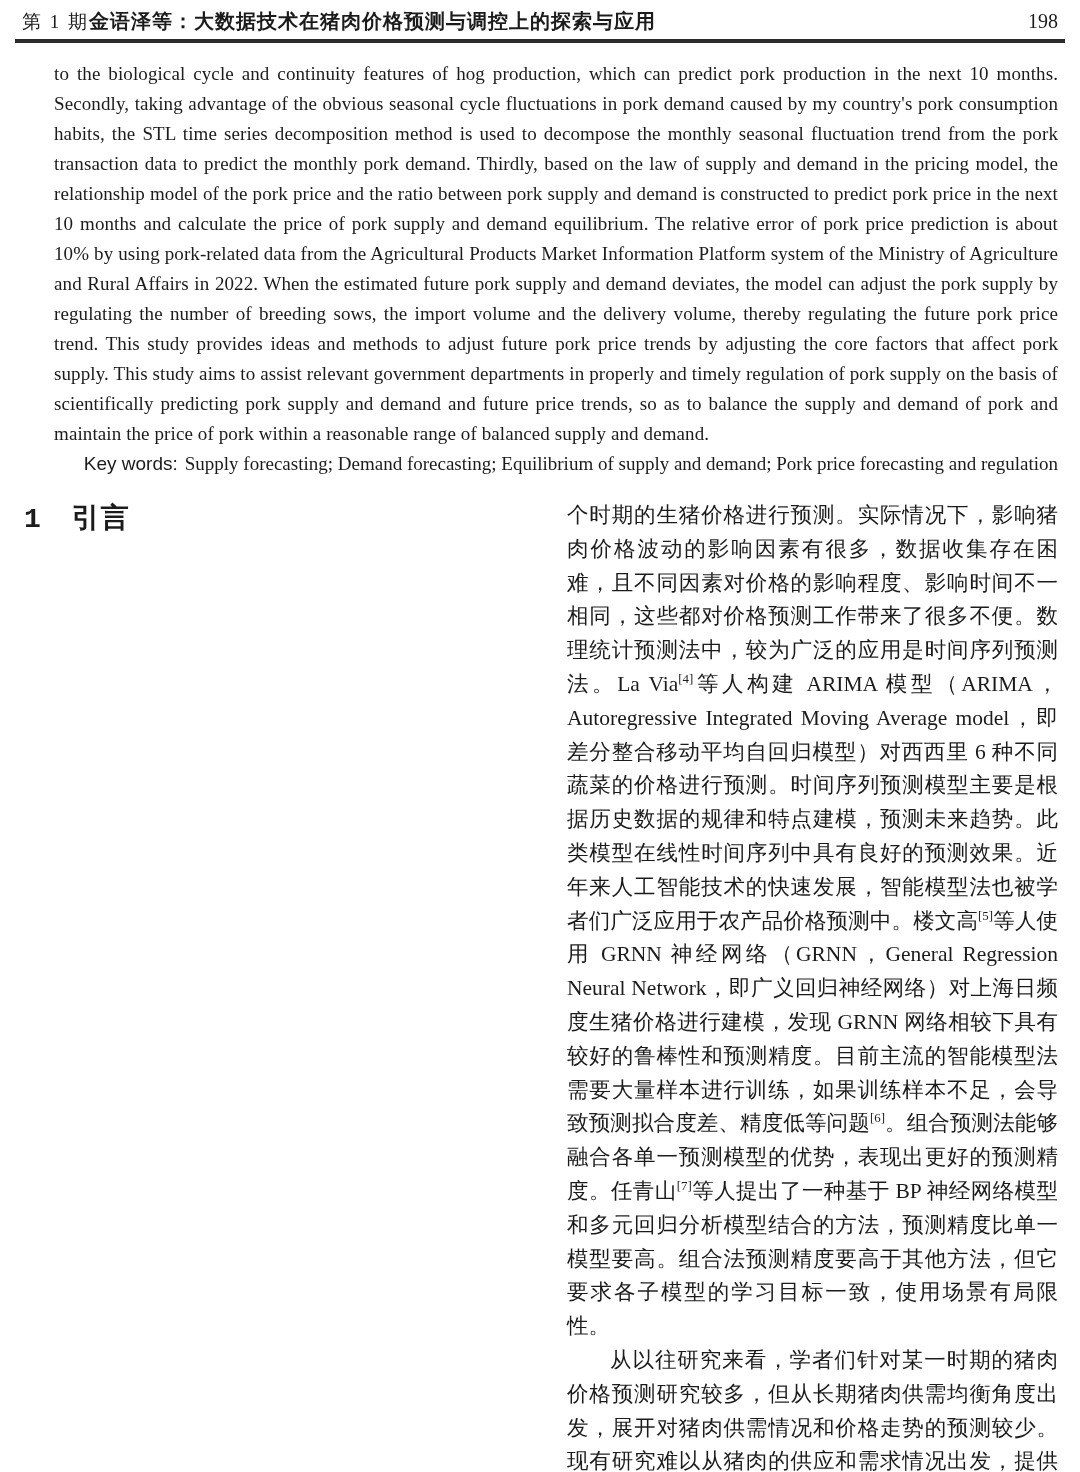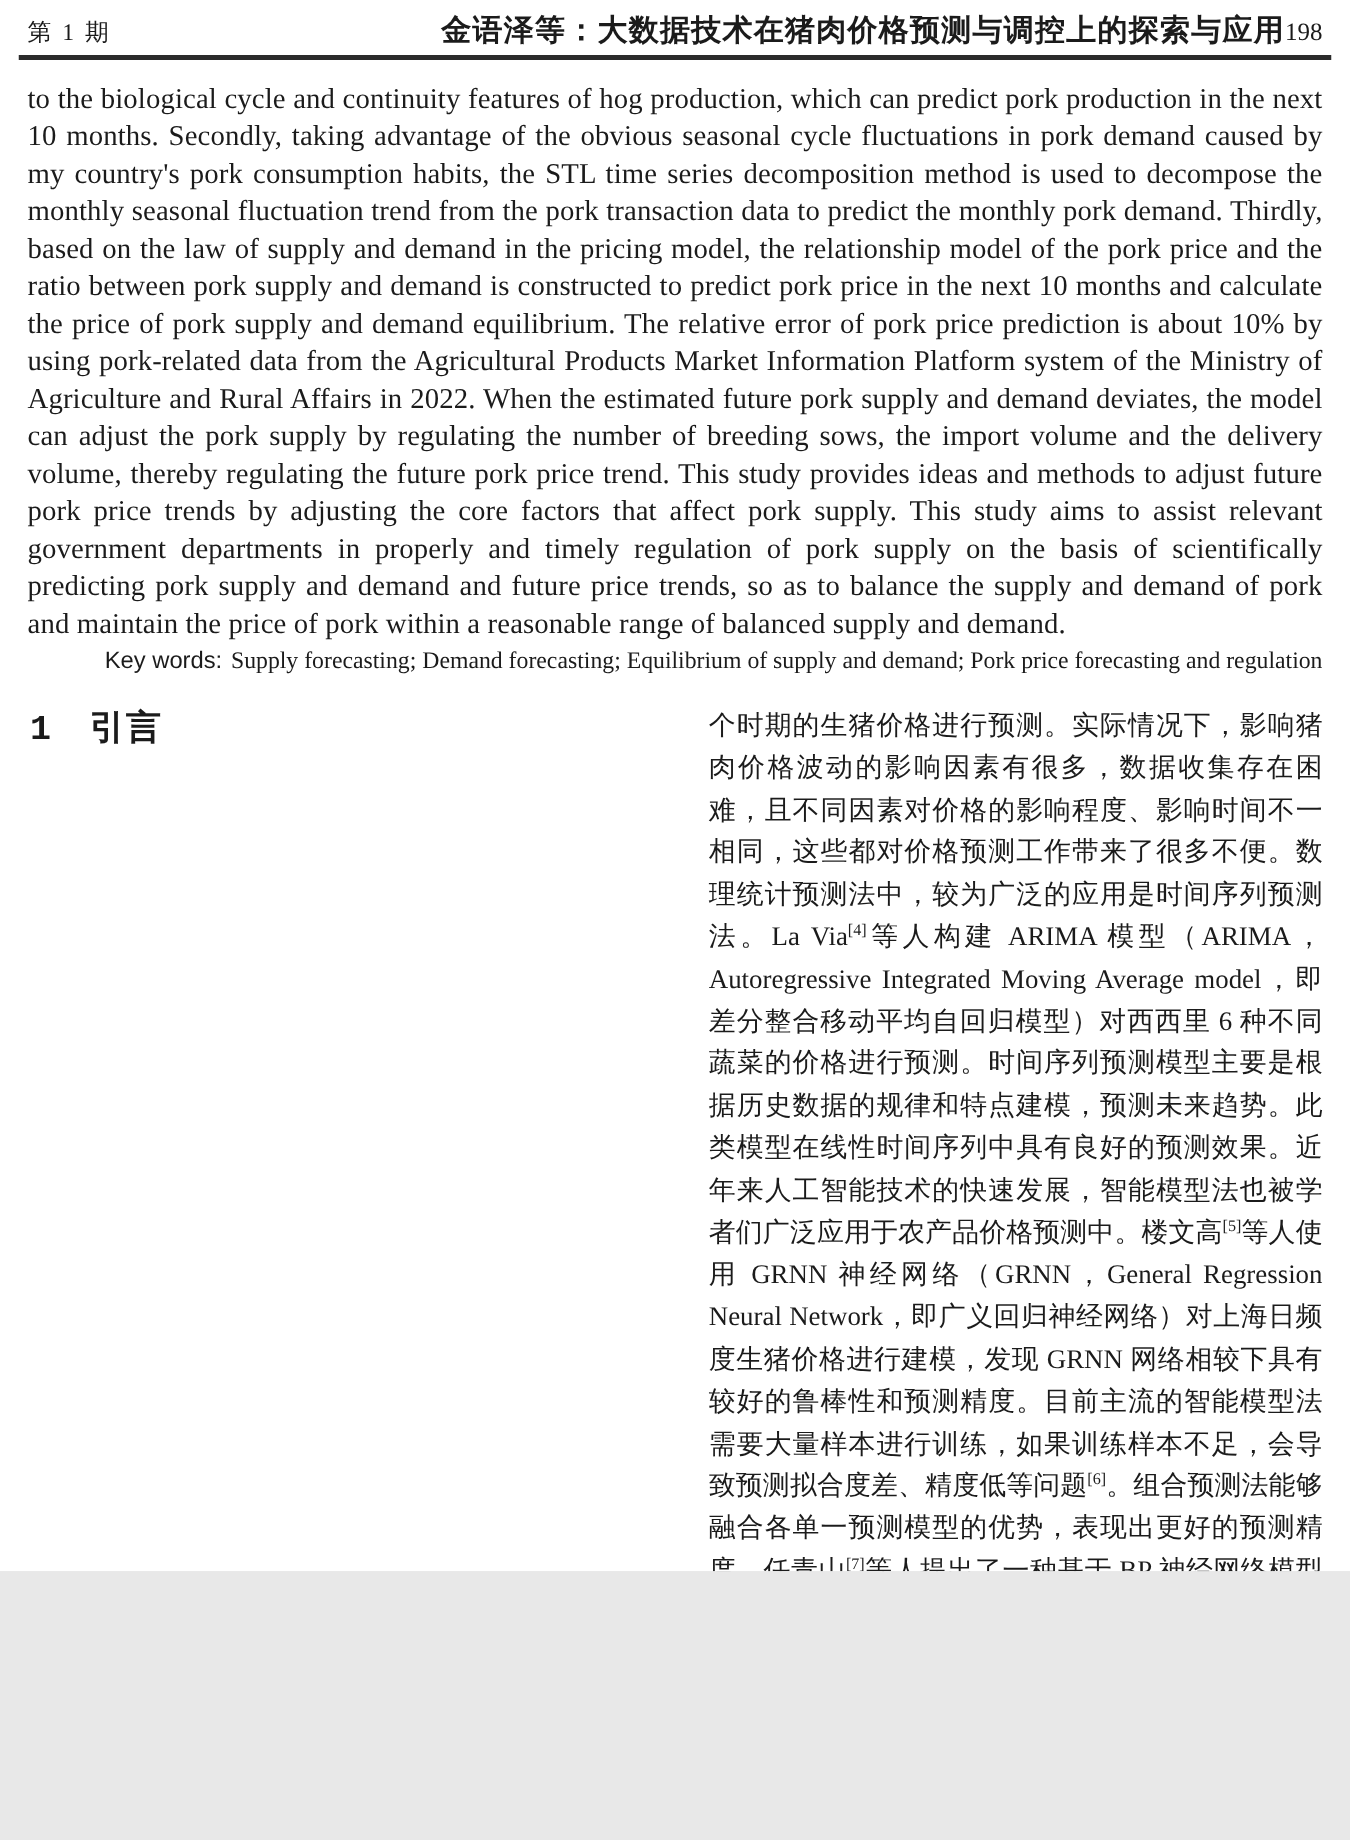--- a/index.html
+++ b/index.html
@@ -1,20 +1,20 @@
 <!DOCTYPE html>
 <html lang="zh"><head>
 <meta charset="utf-8">
 <style>
   * { margin: 0; padding: 0; box-sizing: border-box; }
   html, body { background: #e8e8e8; }
   .page {
     position: relative;
     width: 1080px;
-    height: 1257px;
+    height: 1472px;
     margin: 0 auto;
     background: #ffffff;
     color: #1b1b1b;
     font-family: "Liberation Serif", serif;
     padding: 6px 22px 0 22px;
     overflow: hidden;
   }
   
   .header {
     display: flex;
@@ -23,41 +23,42 @@
     padding: 2px 0 4px 0;
   }
   .hdr-issue {
     font-size: 19px;
     letter-spacing: 2px;
     white-space: nowrap;
   }
   .hdr-title {
     font-family: "Liberation Sans", sans-serif;
     font-weight: 700;
-    font-size: 24px;
+    font-size: 20px;
     letter-spacing: 1px;
-    text-align: right;
+    text-align: left;
     flex: 1;
   }
   .hdr-page {
     font-size: 20px;
     white-space: nowrap;
   }
   .header-rule {
     height: 0;
     border-bottom: 4px solid #2b2b2b;
     margin: 0 -7px;
   }
   
   .abstract {
     margin-top: 16px;
-    font-size: 23px;
+    font-size: 19px;
     line-height: 30px;
     text-align: justify;
     letter-spacing: 0.1px;
+    margin-left: 32px;
   }
   .keywords {
     font-size: 19px;
     line-height: 30px;
     text-align: right;
   }
   .kw-label {
     font-family: "Liberation Sans", sans-serif;
     margin-right: 7px;
   }

